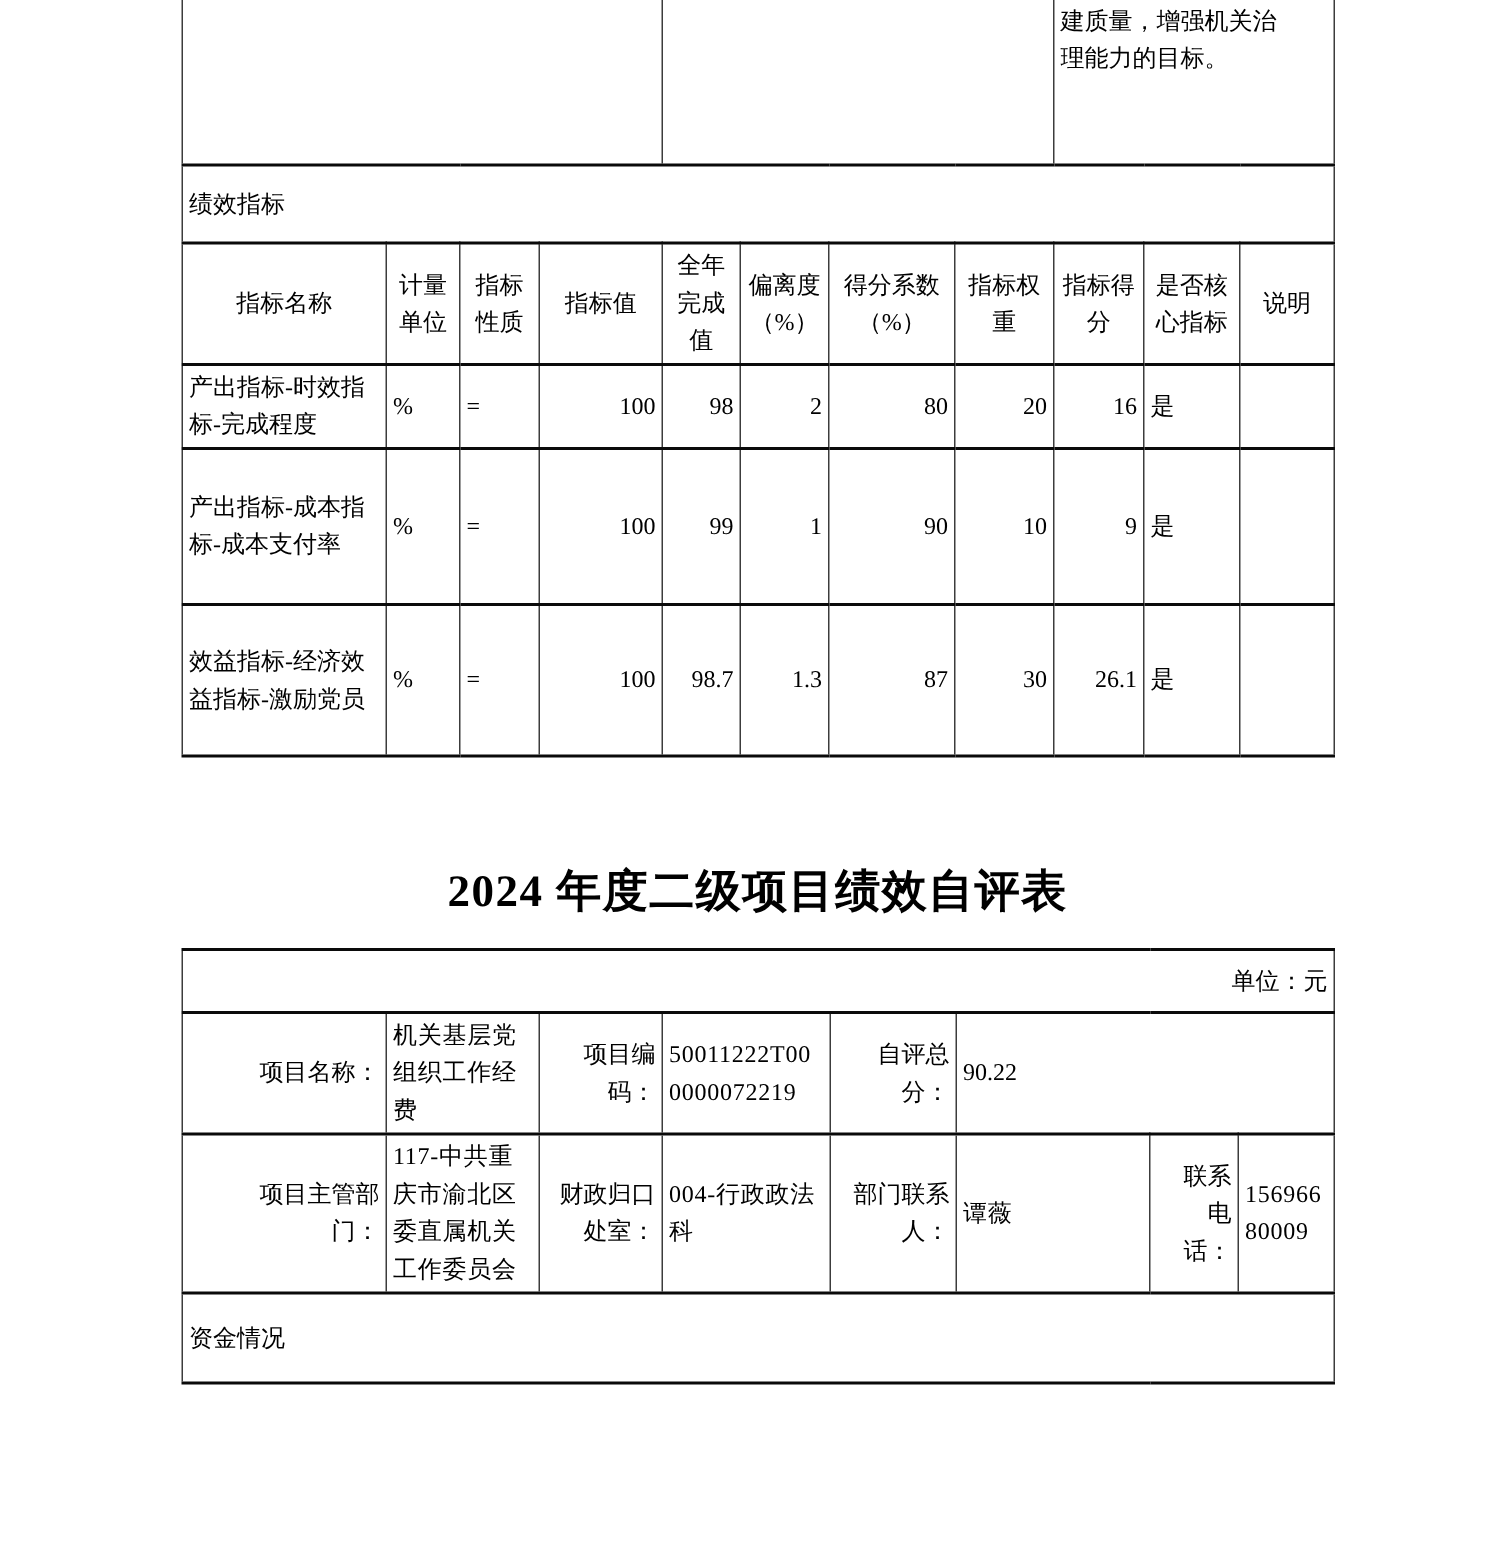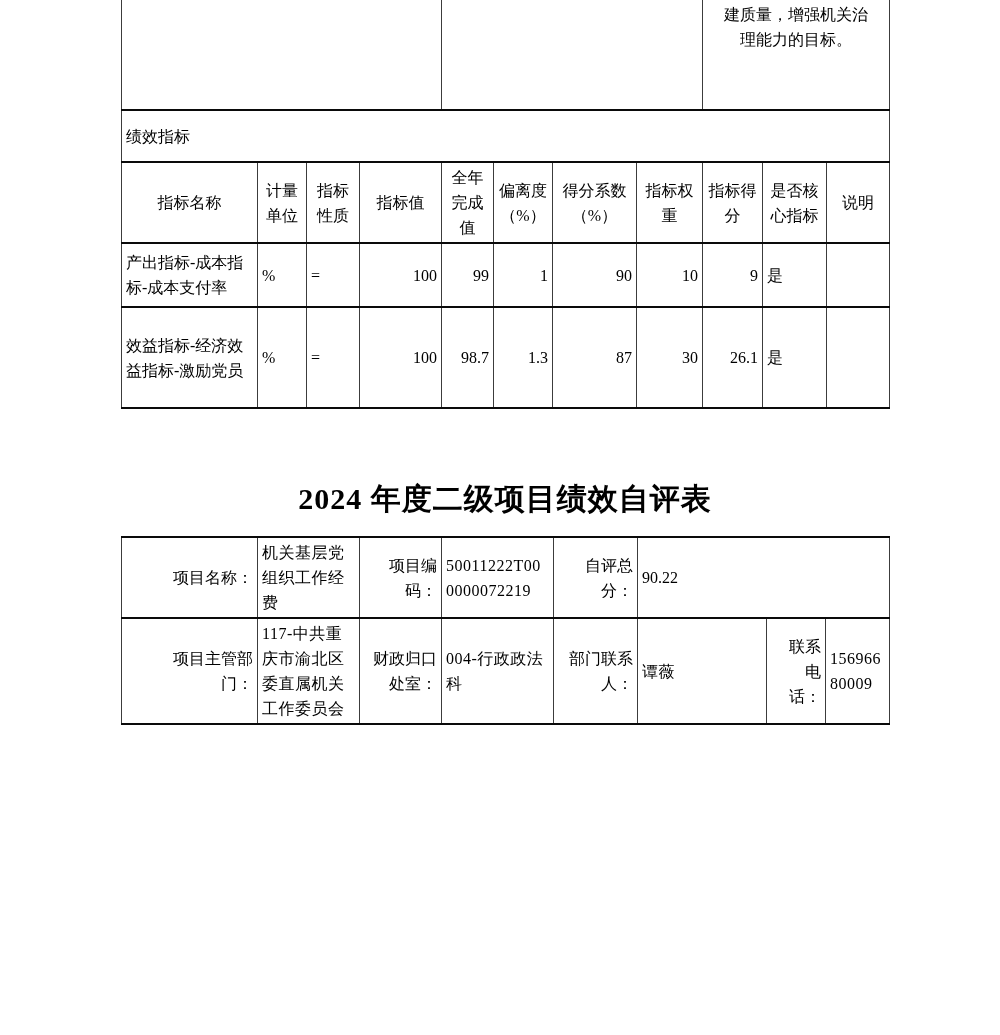--- a/index.html
+++ b/index.html
@@ -38,21 +38,20 @@
     word-break: break-word;
     overflow: hidden;
   }
   
   tr.row-cut td { border-top: none; vertical-align: top; }
   .carry-text {
     font-size: 17px;
     line-height: 29px;
     white-space: pre-line;
     padding-top: 3px;
-    text-align: center;
   }
   .ctr  { text-align: left; }
   .num  { text-align: right; padding-right: 3px; }
   .left { text-align: left;  padding-left: 3px; }
   .hdr  { text-align: center; line-height: 26px; }
   .name-cell { text-align: left; padding-right: 15px; }
   .lbl {
     text-align: right;
     white-space: pre-line;
     padding-right: 5px;
@@ -109,21 +108,34 @@
         <td class="hdr">指标性质</td>
         <td class="hdr">指标值</td>
         <td class="hdr">全年完成值</td>
         <td class="hdr">偏离度（%）</td>
         <td class="hdr">得分系数（%）</td>
         <td class="hdr">指标权重</td>
         <td class="hdr">指标得分</td>
         <td class="hdr">是否核心指标</td>
         <td class="hdr">说明</td>
       </tr>
-      <tr style="height:64px">
+      <tr style="height:54px">
+        <td class="name-cell">产出指标-时效指标-完成程度</td>
+        <td class="left">%</td>
+        <td class="left">=</td>
+        <td class="num">100</td>
+        <td class="num">98</td>
+        <td class="num">2</td>
+        <td class="num">80</td>
+        <td class="num">20</td>
+        <td class="num">16</td>
+        <td class="left">是</td>
+        <td class="left"></td>
+      </tr>
+      <tr style="height:104px">
         <td class="name-cell">产出指标-成本指标-成本支付率</td>
         <td class="left">%</td>
         <td class="left">=</td>
         <td class="num">100</td>
         <td class="num">99</td>
         <td class="num">1</td>
         <td class="num">90</td>
         <td class="num">10</td>
         <td class="num">9</td>
         <td class="left">是</td>
@@ -152,20 +164,23 @@
         <col style="width:136px">
           <col style="width:102px">
           <col style="width:82px">
         <col style="width:112px">
           <col style="width:84px">
           <col style="width:129px">
         <col style="width:59px">
           <col style="width:64px">
       </colgroup>
       <tbody>
+          <tr style="height:42px">
+        <td colspan="8" class="unit-note-cell">单位：元</td>
+      </tr>
       <tr style="height:74px">
         <td class="lbl">项目名称：</td>
         <td class="val">机关基层党组织工作经费</td>
         <td class="lbl">项目编
 码：</td>
         <td class="val">50011222T000000072219</td>
         <td class="lbl">自评总
 分：</td>
         <td colspan="3" class="ctr">90.22</td>
       </tr>
@@ -177,17 +192,20 @@
 处室：</td>
         <td class="val">004-行政政法科</td>
         <td class="lbl">部门联系
 人：</td>
         <td class="val">谭薇</td>
         <td class="lbl">联系
 电
 话：</td>
         <td class="val">15696680009</td>
       </tr>
+      <tr style="height:60px">
+        <td colspan="8" class="ctr">资金情况</td>
+      </tr>
     </tbody>
       </table>
 
   </div>
 </div>
 
 </body></html>

